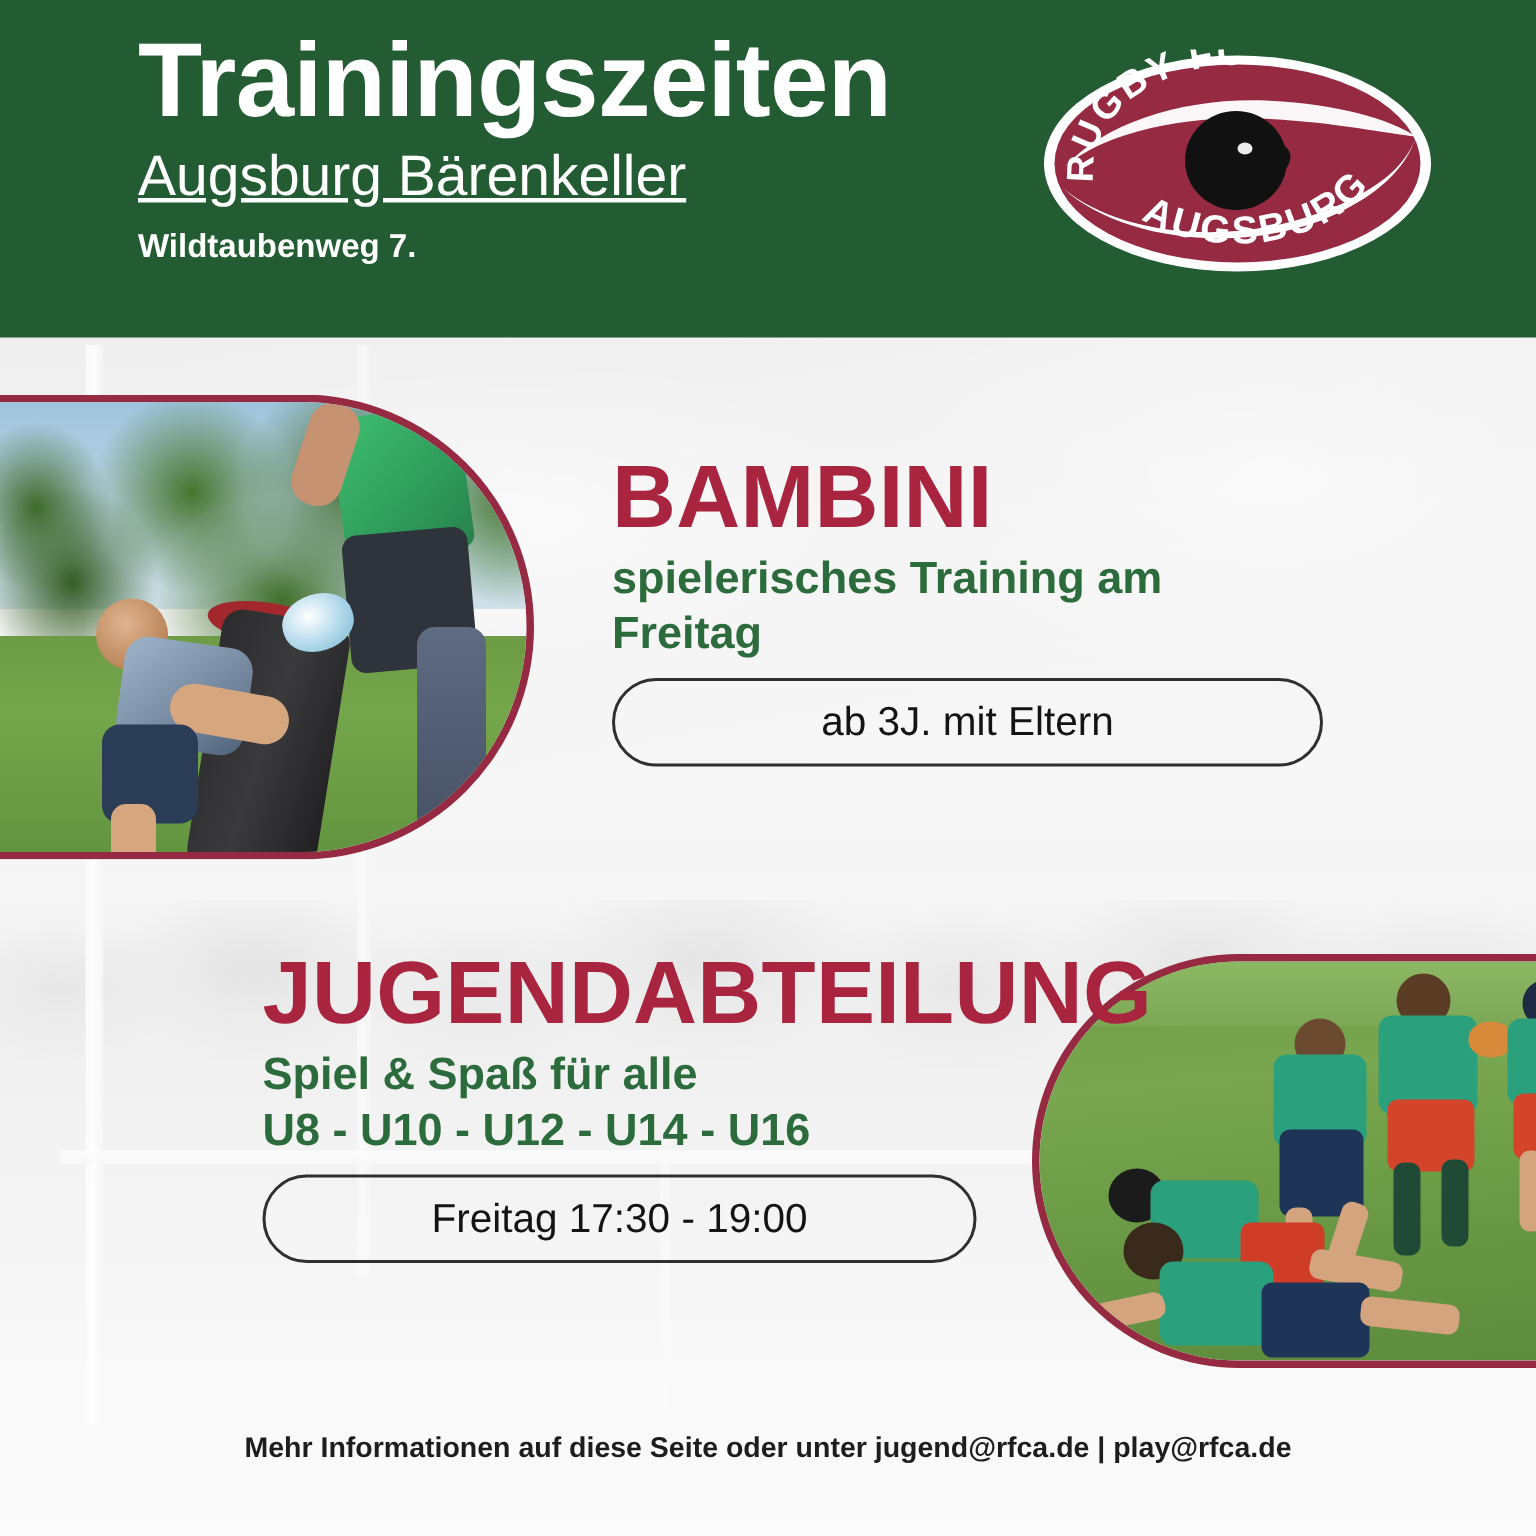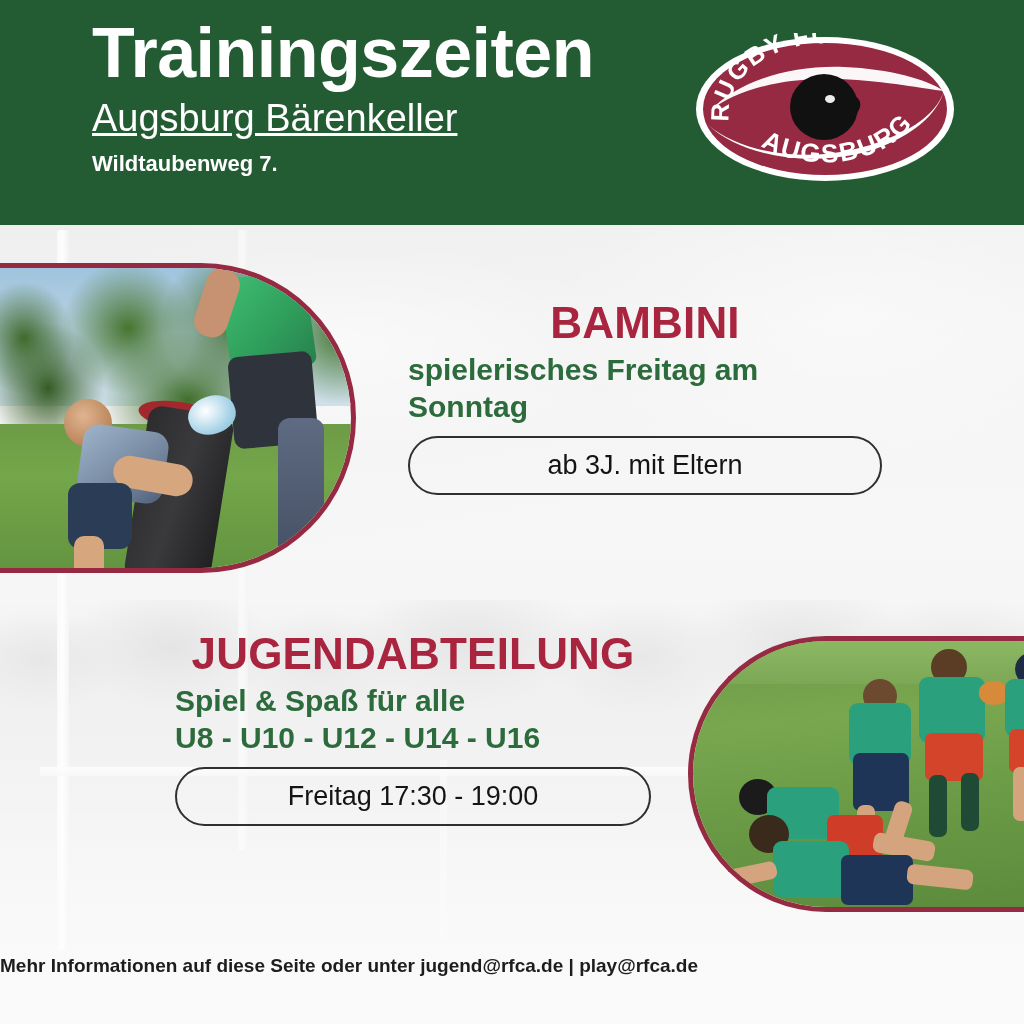--- a/index.html
+++ b/index.html
@@ -214,24 +214,23 @@
 
   
   .block { position: absolute; z-index: 6; }
 
   .block-bambini { left: 408px; top: 300px; width: 474px; }
   .block-jugend  { left: 175px; top: 631px; width: 476px; }
 
   .block-heading {
     color: #a9243f;
     font-weight: 700;
-    font-size: 44px;
+    font-size: 59px;
     line-height: 1.06;
     letter-spacing: 0.2px;
-    text-align: center;
   }
   .block-sub {
     color: #2c6b3b;
     font-weight: 700;
     font-size: 30px;
     line-height: 1.24;
     margin-top: 4px;
   }
   .block-sub2 {
     color: #2c6b3b;
@@ -254,21 +253,21 @@
     margin-top: 11px;
   }
   .block-bambini .pill:first-of-type { margin-top: 14px; }
   .block-jugend  .pill:first-of-type { margin-top: 14px; }
 
   
   .footer {
     position: absolute;
     left: 0; top: 955px;
     width: 1024px;
-    text-align: left;
+    text-align: center;
     z-index: 6;
     color: #1d1d1d;
     font-size: 19px;
     font-weight: 700;
   }
 </style>
 </head>
 <body>
 
 <div id="poster">
@@ -398,21 +397,21 @@
         <div class="bib" style="left:80px;top:200px;width:76px;height:56px;background:#2aa07c;"></div>
         <div class="short" style="left:148px;top:214px;width:72px;height:50px;background:#1f3557;"></div>
         <div class="limb" style="left:214px;top:226px;width:66px;height:20px;transform:rotate(6deg);"></div>
         <div class="limb" style="left:36px;top:224px;width:48px;height:18px;transform:rotate(-12deg);"></div>
       </div>
     </div>
   </div>
 
   <div class="block block-bambini">
     <div class="block-heading">BAMBINI</div>
-    <div class="block-sub">spielerisches Freitag am Sonntag</div>
+    <div class="block-sub">spielerisches Training am Freitag</div>
     <div class="pill">ab 3J. mit Eltern</div>
   </div>
 
   <div class="block block-jugend">
     <div class="block-heading">JUGENDABTEILUNG</div>
     <div class="block-sub">Spiel &amp; Spaß für alle</div>
     <div class="block-sub2">U8 - U10 - U12 - U14 - U16</div>
     <div class="pill">Freitag 17:30 - 19:00</div>
   </div>
 

